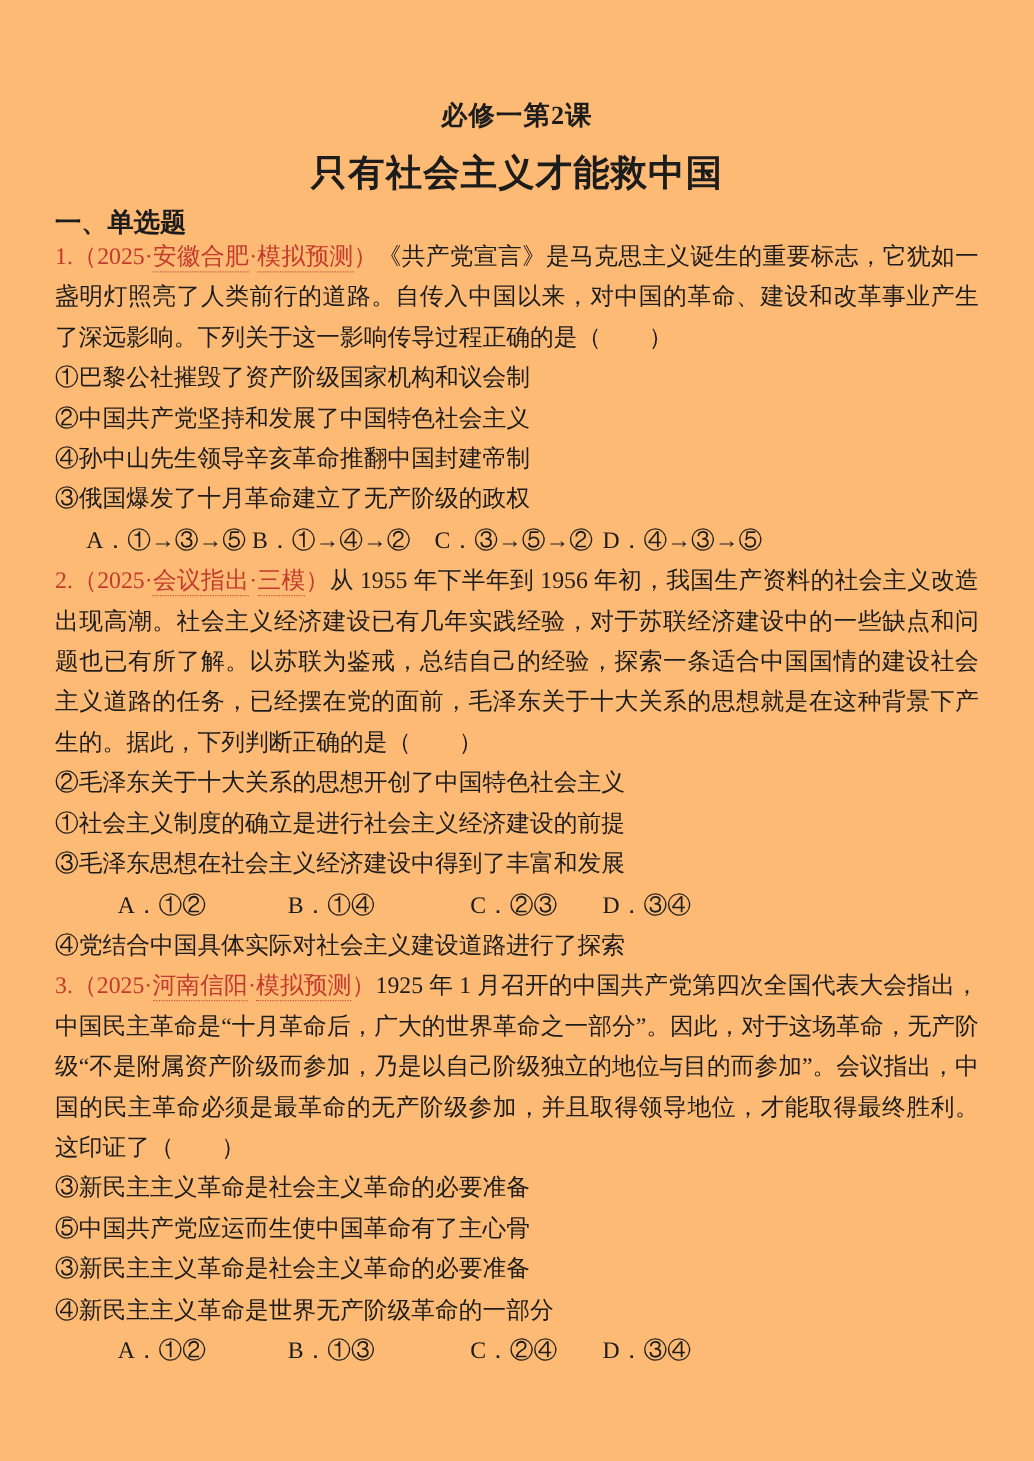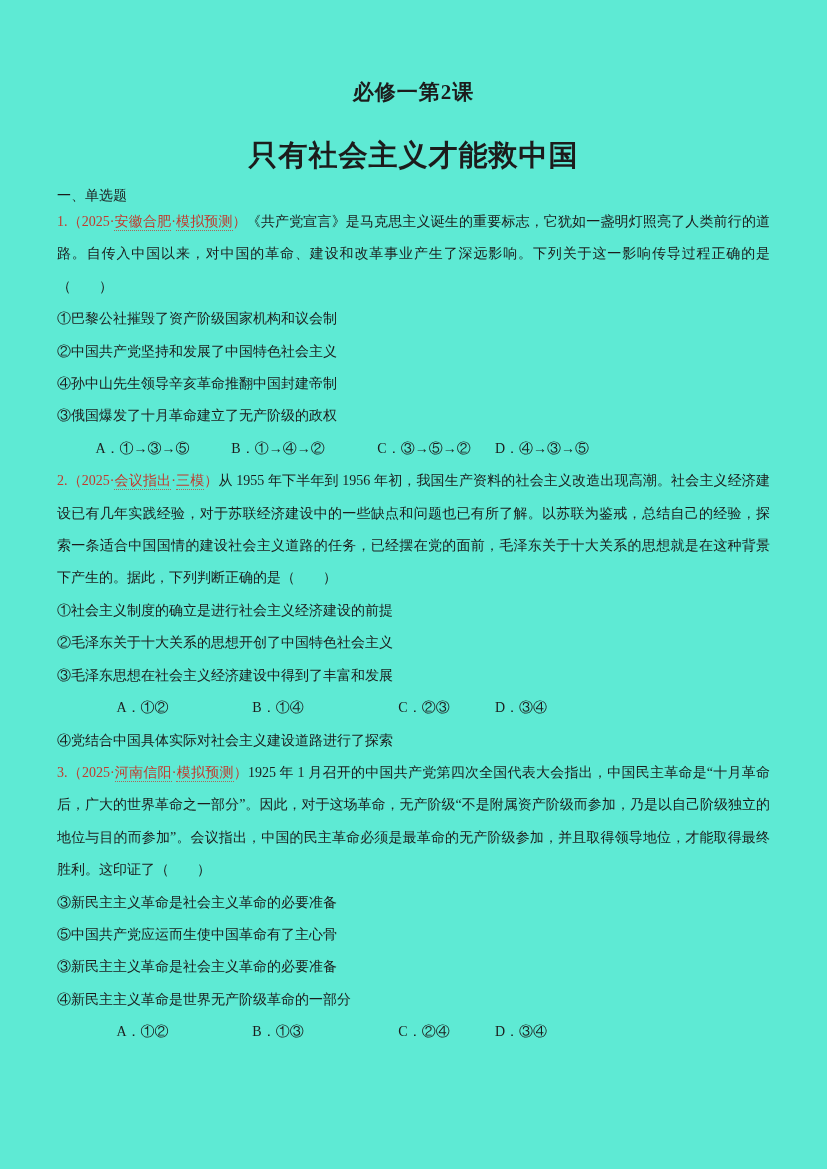--- a/index.html
+++ b/index.html
@@ -1,53 +1,53 @@
 <!DOCTYPE html>
 <html lang="zh" style="--tag-red: #c23a2e;"><head>
 <meta charset="utf-8">
 <style>
   html, body { margin: 0; padding: 0; background: #e8e8e8; }
   .page {
     position: relative;
     width: 827px;
     height: 1169px;
     margin: 0 auto;
-    background: #5eead4;
+    background: #fdba74;
     box-sizing: border-box;
-    padding: 0 57px;
+    padding: 0 44px;
     overflow: hidden;
     font-family: "Liberation Serif", "DejaVu Serif", serif;
     color: #1c1c1c;
   }
   .course-label {
     margin: 80px 0 0 0;
     font-size: 21px;
     line-height: 24px;
     font-weight: 700;
     text-align: center;
     letter-spacing: 1px;
   }
   .doc-title {
-    margin: 34px 0 0 0;
+    margin: 18px 0 0 0;
     font-size: 29px;
     line-height: 34px;
     font-weight: 700;
     text-align: center;
     letter-spacing: 1px;
   }
   .section-heading {
     margin: 12px 0 0 0;
-    font-size: 14px;
+    font-size: 21px;
     line-height: 22px;
-    font-weight: 400;
+    font-weight: 700;
     font-family: "Liberation Sans", "DejaVu Sans", sans-serif;
   }
   .para {
     margin: 0;
-    font-size: 14px;
+    font-size: 19px;
     line-height: 32.4px;
     text-align: justify;
   }
   .stem-text { color: #1c1c1c; }
   .tag { color: var(--tag-red, #c23a2e); }
   .tag .mark {
     border-bottom: 1px dotted rgba(194, 58, 46, 0.75);
     padding-bottom: 1px;
   }
   .options { padding-left: 25px; text-align: left; }
@@ -71,22 +71,22 @@
     <p class="para item">②中国共产党坚持和发展了中国特色社会主义</p>
     <p class="para item">④孙中山先生领导辛亥革命推翻中国封建帝制</p>
     <p class="para item">③俄国爆发了十月革命建立了无产阶级的政权</p>
     <p class="para options">
       <span class="opt opt-a">A．①→③→⑤</span><span class="opt opt-b">B．①→④→②</span><span class="opt opt-c">C．③→⑤→②</span><span class="opt opt-d">D．④→③→⑤</span>
     </p>
   </div>
 
   <div class="question">
     <p class="para stem"><span class="tag"><span>2.（2025·</span><span class="mark">会议指出</span><span>·</span><span class="mark">三模</span><span>）</span></span><span class="stem-text">从 1955 年下半年到 1956 年初，我国生产资料的社会主义改造出现高潮。社会主义经济建设已有几年实践经验，对于苏联经济建设中的一些缺点和问题也已有所了解。以苏联为鉴戒，总结自己的经验，探索一条适合中国国情的建设社会主义道路的任务，已经摆在党的面前，毛泽东关于十大关系的思想就是在这种背景下产生的。据此，下列判断正确的是（　　）</span></p>
+    <p class="para item">②毛泽东关于十大关系的思想开创了中国特色社会主义</p>
     <p class="para item">①社会主义制度的确立是进行社会主义经济建设的前提</p>
-    <p class="para item">②毛泽东关于十大关系的思想开创了中国特色社会主义</p>
     <p class="para item">③毛泽东思想在社会主义经济建设中得到了丰富和发展</p>
     <p class="para options">
       <span class="opt opt-a">A．①②</span><span class="opt opt-b">B．①④</span><span class="opt opt-c">C．②③</span><span class="opt opt-d">D．③④</span>
     </p>
     <p class="para item">④党结合中国具体实际对社会主义建设道路进行了探索</p>
   </div>
 
   <div class="question">
     <p class="para stem"><span class="tag"><span>3.（2025·</span><span class="mark">河南信阳</span><span>·</span><span class="mark">模拟预测</span><span>）</span></span><span class="stem-text">1925 年 1 月召开的中国共产党第四次全国代表大会指出，中国民主革命是“十月革命后，广大的世界革命之一部分”。因此，对于这场革命，无产阶级“不是附属资产阶级而参加，乃是以自己阶级独立的地位与目的而参加”。会议指出，中国的民主革命必须是最革命的无产阶级参加，并且取得领导地位，才能取得最终胜利。这印证了（　　）</span></p>
     <p class="para item">③新民主主义革命是社会主义革命的必要准备</p>

